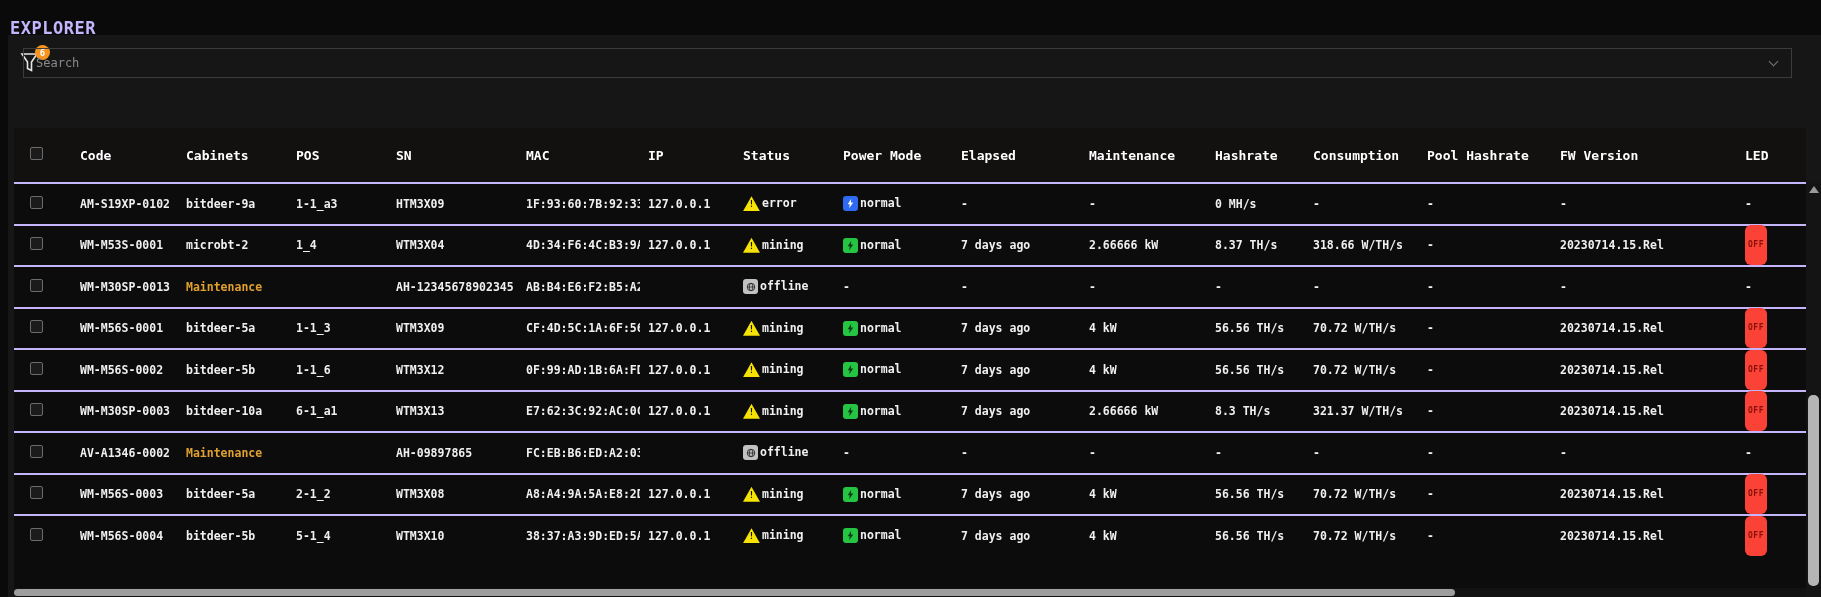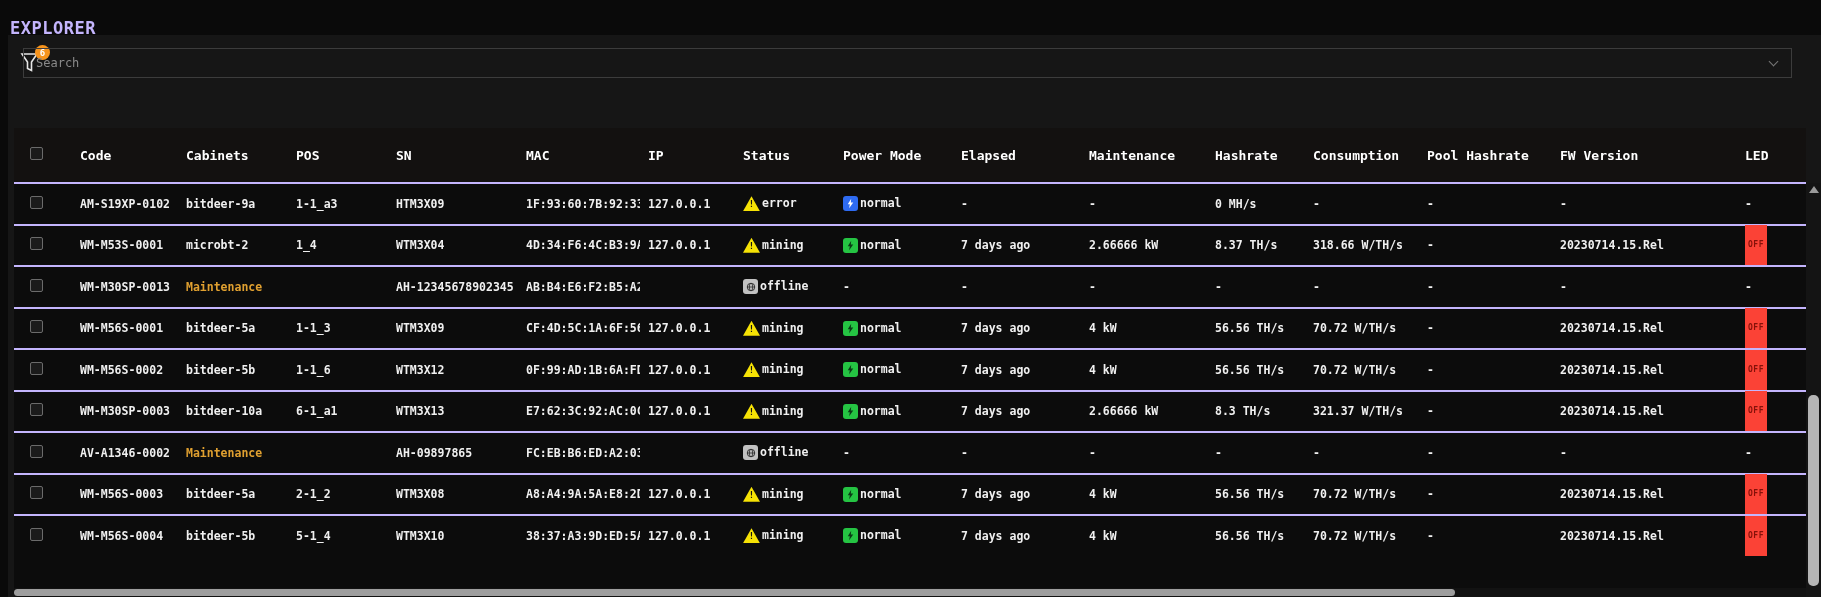--- a/index.html
+++ b/index.html
@@ -86,21 +86,21 @@
   
   .sq { width:15px; height:15px; border-radius:3px; flex:0 0 auto;
         display:inline-flex; align-items:center; justify-content:center; }
   .sq-green { background:#25c443; }
   .sq-blue  { background:#2e6bf2; }
   .sq-gray  { background:#c2c2c2; }
   
   .led-badge {
     display:inline-block; background:#fb4236; color:#841109;
     font-size:8px; font-weight:800; letter-spacing:.5px;
-    padding:16px 3px; border-radius:0; line-height:1;
+    padding:16px 3px; border-radius:6px; line-height:1;
   }
   
   .vscroll { position:absolute; right:0; top:148px; bottom:0; width:15px; background:#141414; }
   .vscroll-up {
     position:absolute; top:3px; left:3px;
     width:0; height:0; border-left:5px solid transparent; border-right:5px solid transparent;
     border-bottom:7px solid #9a9a9a;
   }
   .vscroll-thumb { position:absolute; left:2px; right:2px; top:212px; bottom:11px; background:#b5b5b5; border-radius:5px; }
   .hscroll { position:absolute; left:6px; bottom:0; width:1792px; height:9px; background:#121212; }

